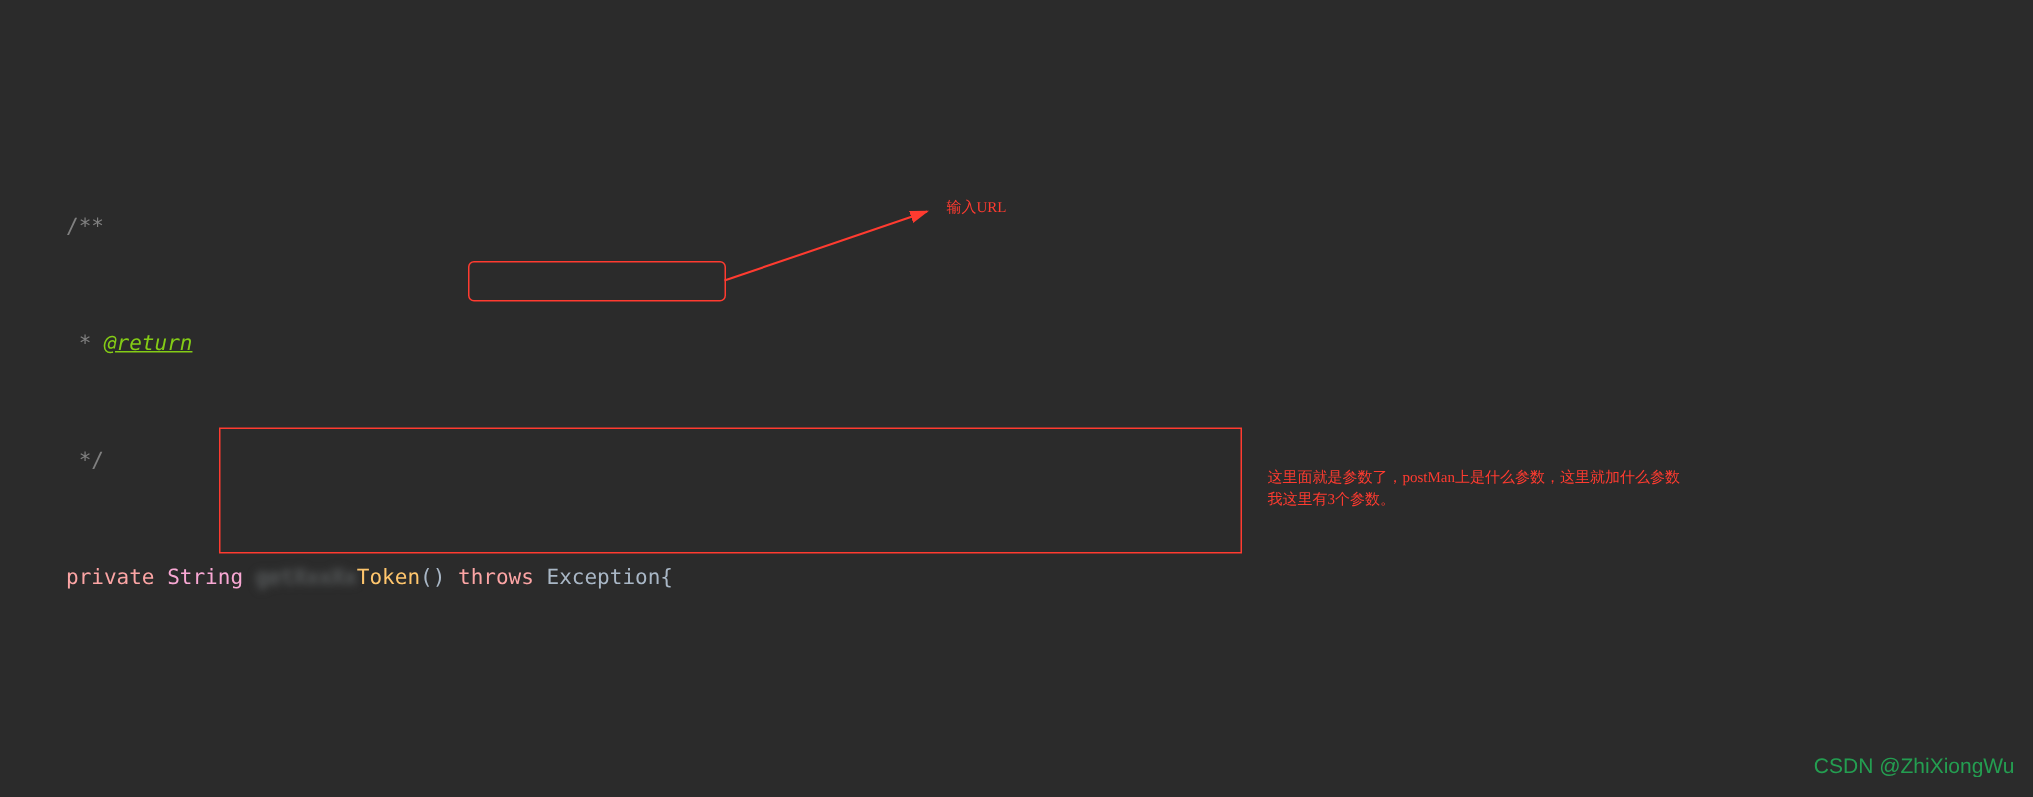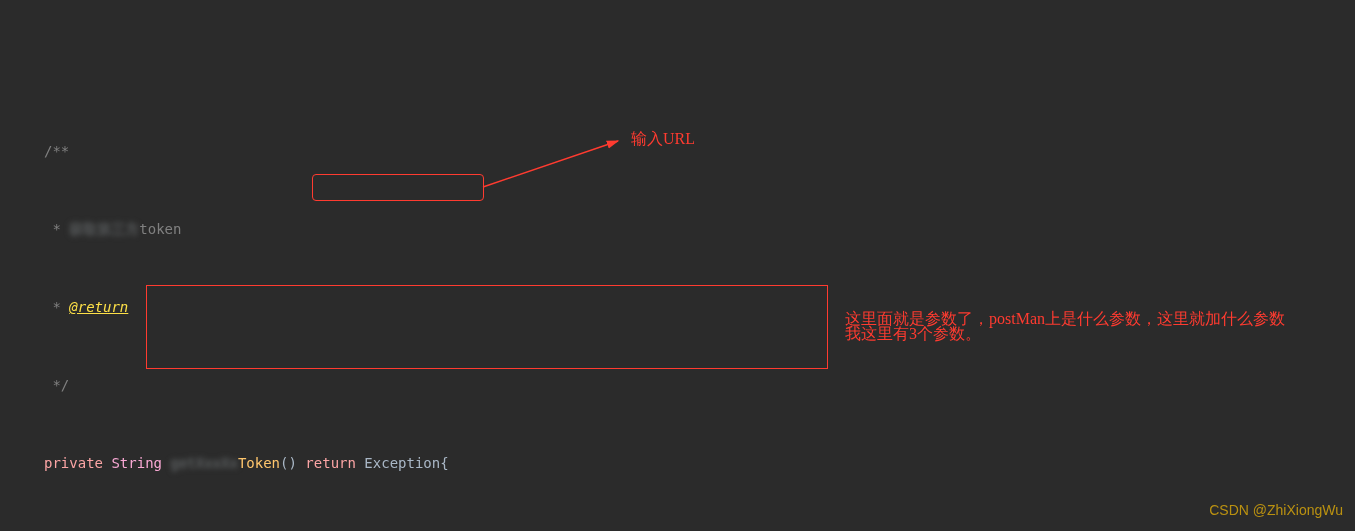--- a/index.html
+++ b/index.html
@@ -14,46 +14,45 @@
     line-height:26px;
   }
   .code-area{
     position:relative;
     padding:8px 0 0 0;
     white-space:pre;
   }
   .line{display:block;position:relative;height:26px;white-space:pre}
   
   .c-comment{color:#808080}
-  .c-docTag{color:#fde047;font-style:italic;text-decoration:underline}
+  .c-docTag{color:#84cc16;font-style:italic;text-decoration:underline}
   .c-keyword{color:#fca5a5}
   .c-method{color:#ffc66d}
   .c-type{color:#f9a8d4}
   .c-blurred{color:#4c4f50;text-shadow:0 0 4px #6b6e6f;filter:blur(2px)}
   .red-box{
     position:absolute;outline:1px solid #ff3b30;pointer-events:none;
   }
-  .red-text{color:#ff3b30;font-family:"SimSun","宋体",serif;font-size:16px;position:absolute;white-space:normal;line-height:15px}
+  .red-text{color:#ff3b30;font-family:"SimSun","宋体",serif;font-size:10px;position:absolute;white-space:normal;line-height:15px}
   svg.red-arrow{position:absolute;overflow:visible;pointer-events:none}
   .watermark{
     position:absolute;right:12px;bottom:8px;
-    color:#eab308;font-family:Arial,sans-serif;font-size:14px;opacity:.75;
+    color:#22c55e;font-family:Arial,sans-serif;font-size:14px;opacity:.75;
   }
 </style>
 </head>
 <body>
 
 <div class="code-area">
   
   <div style="padding-left:44px">
     <span class="line"><span class="c-comment">/**</span></span>
-    <span class="line"><span class="c-comment"> * </span><span class="c-blurred">获取第三方</span><span class="c-comment">token</span></span>
     <span class="line"><span class="c-comment"> * </span><span class="c-docTag">@return</span></span>
     <span class="line"><span class="c-comment"> */</span></span>
-    <span class="line"><span class="c-keyword">private</span><span class="c-type"> String </span><span class="c-method c-blurred">getXxxXx</span><span class="c-method">Token</span><span>() </span><span class="c-keyword">return</span><span> Exception{</span></span>
+    <span class="line"><span class="c-keyword">private</span><span class="c-type"> String </span><span class="c-method c-blurred">getXxxXx</span><span class="c-method">Token</span><span>() </span><span class="c-keyword">throws</span><span> Exception{</span></span>
     <span class="line"></span>
     
     
     
     
     
     
     
     
     

